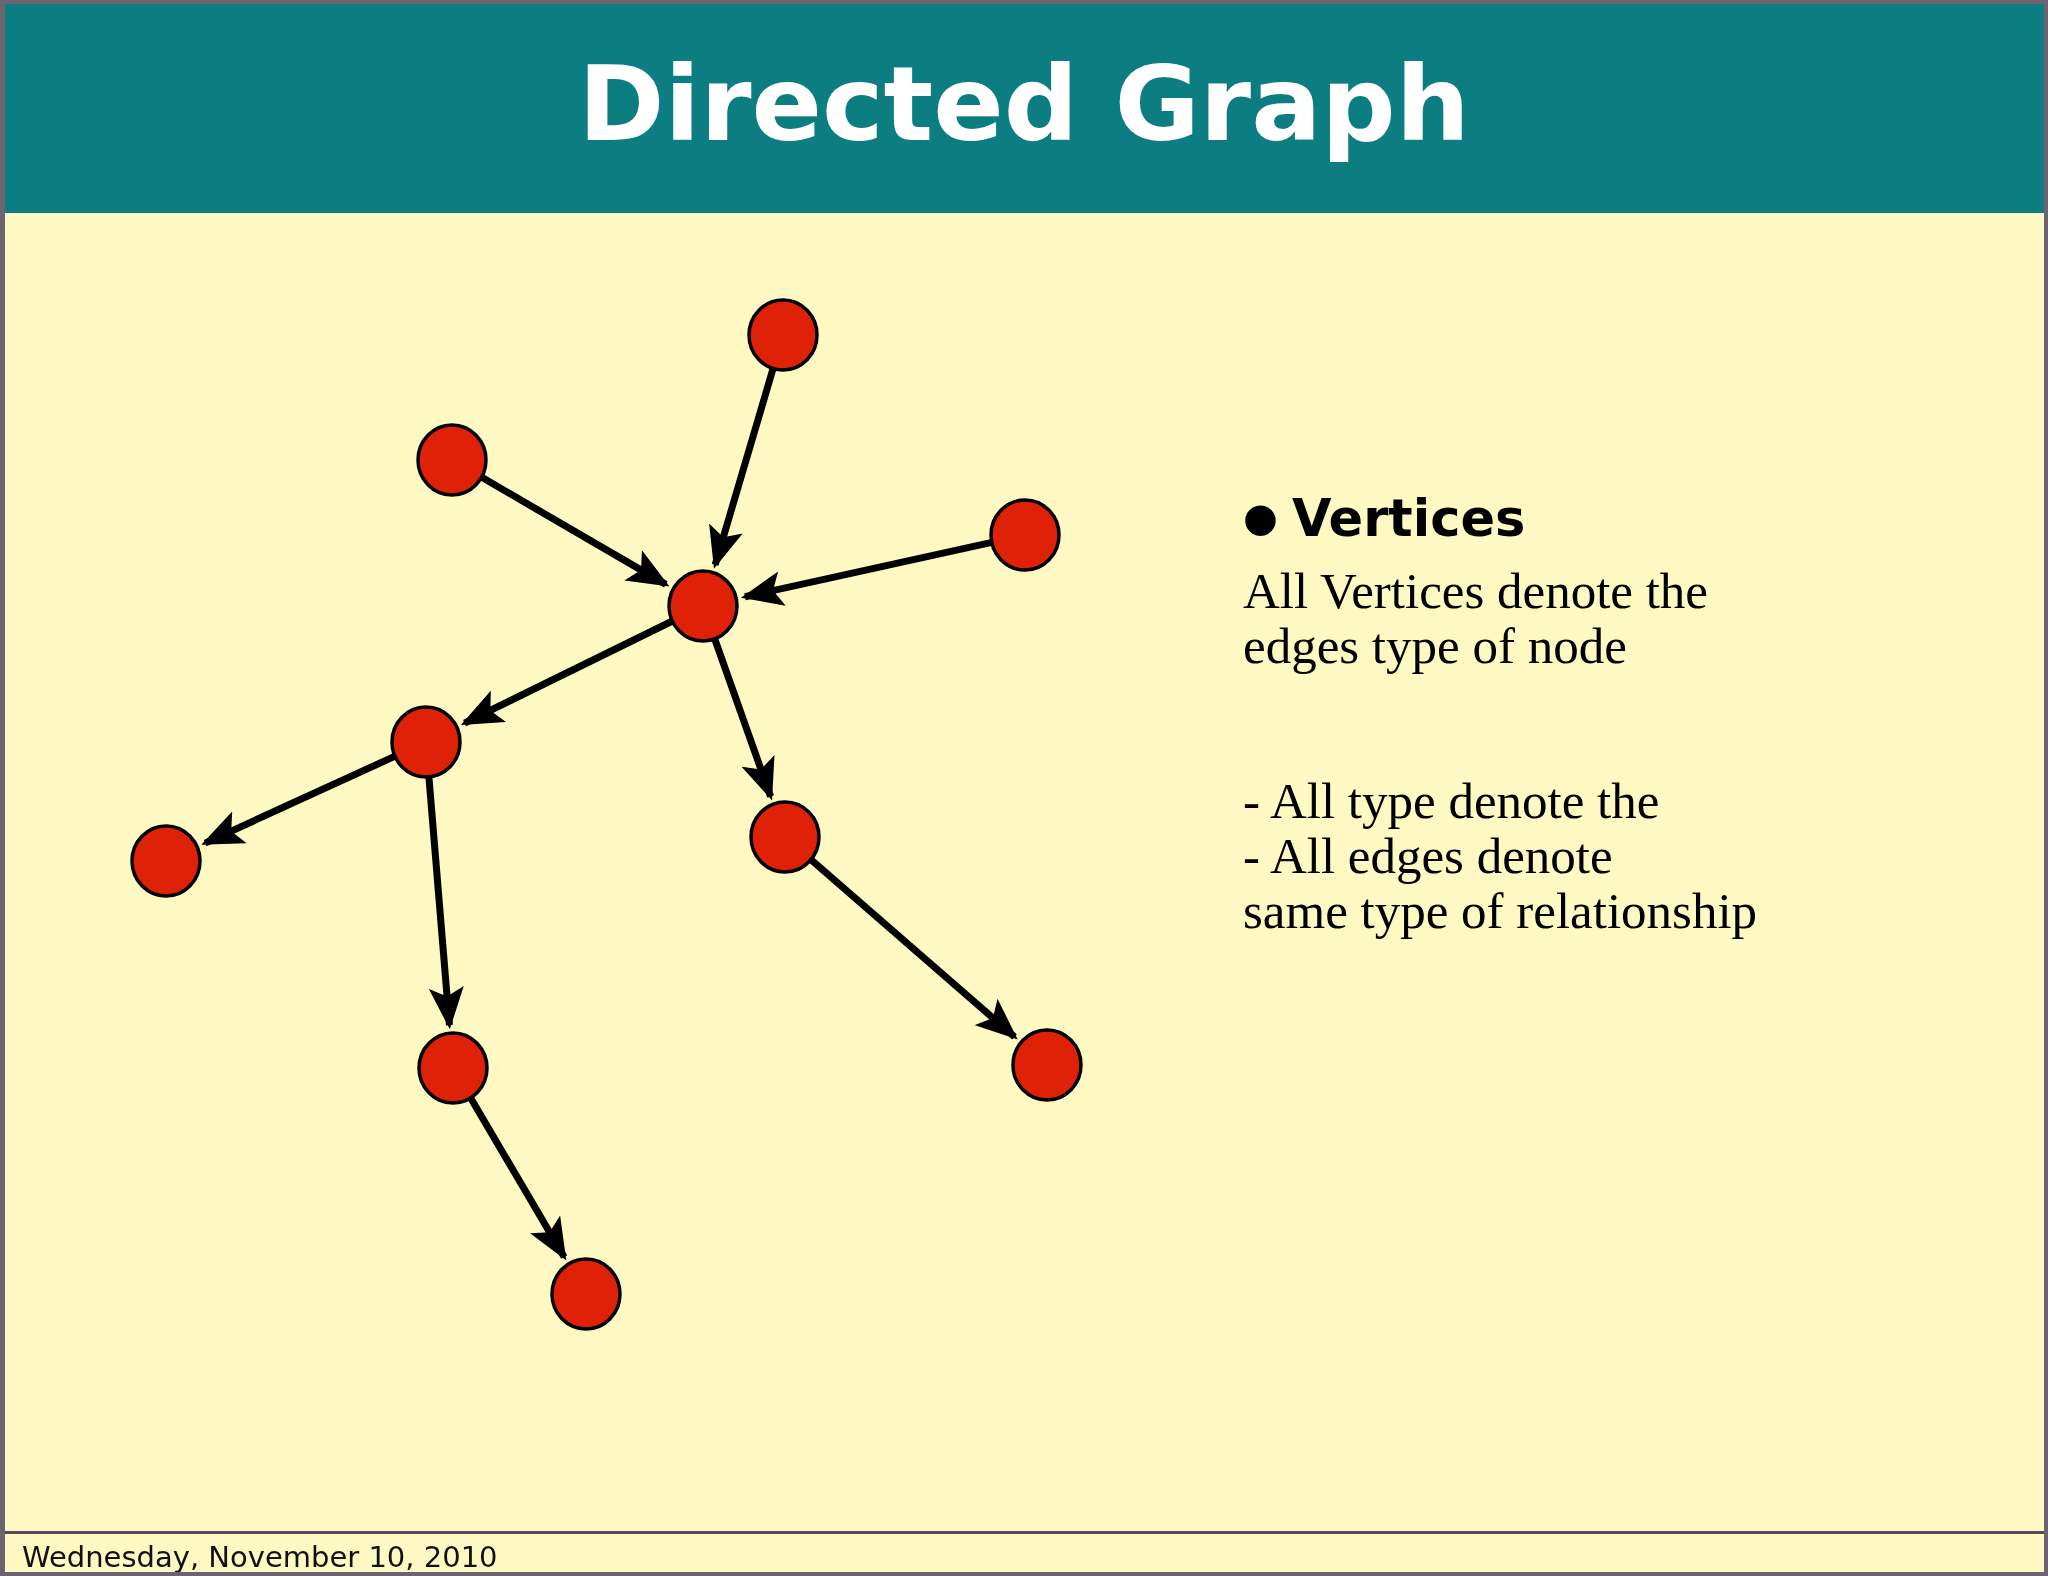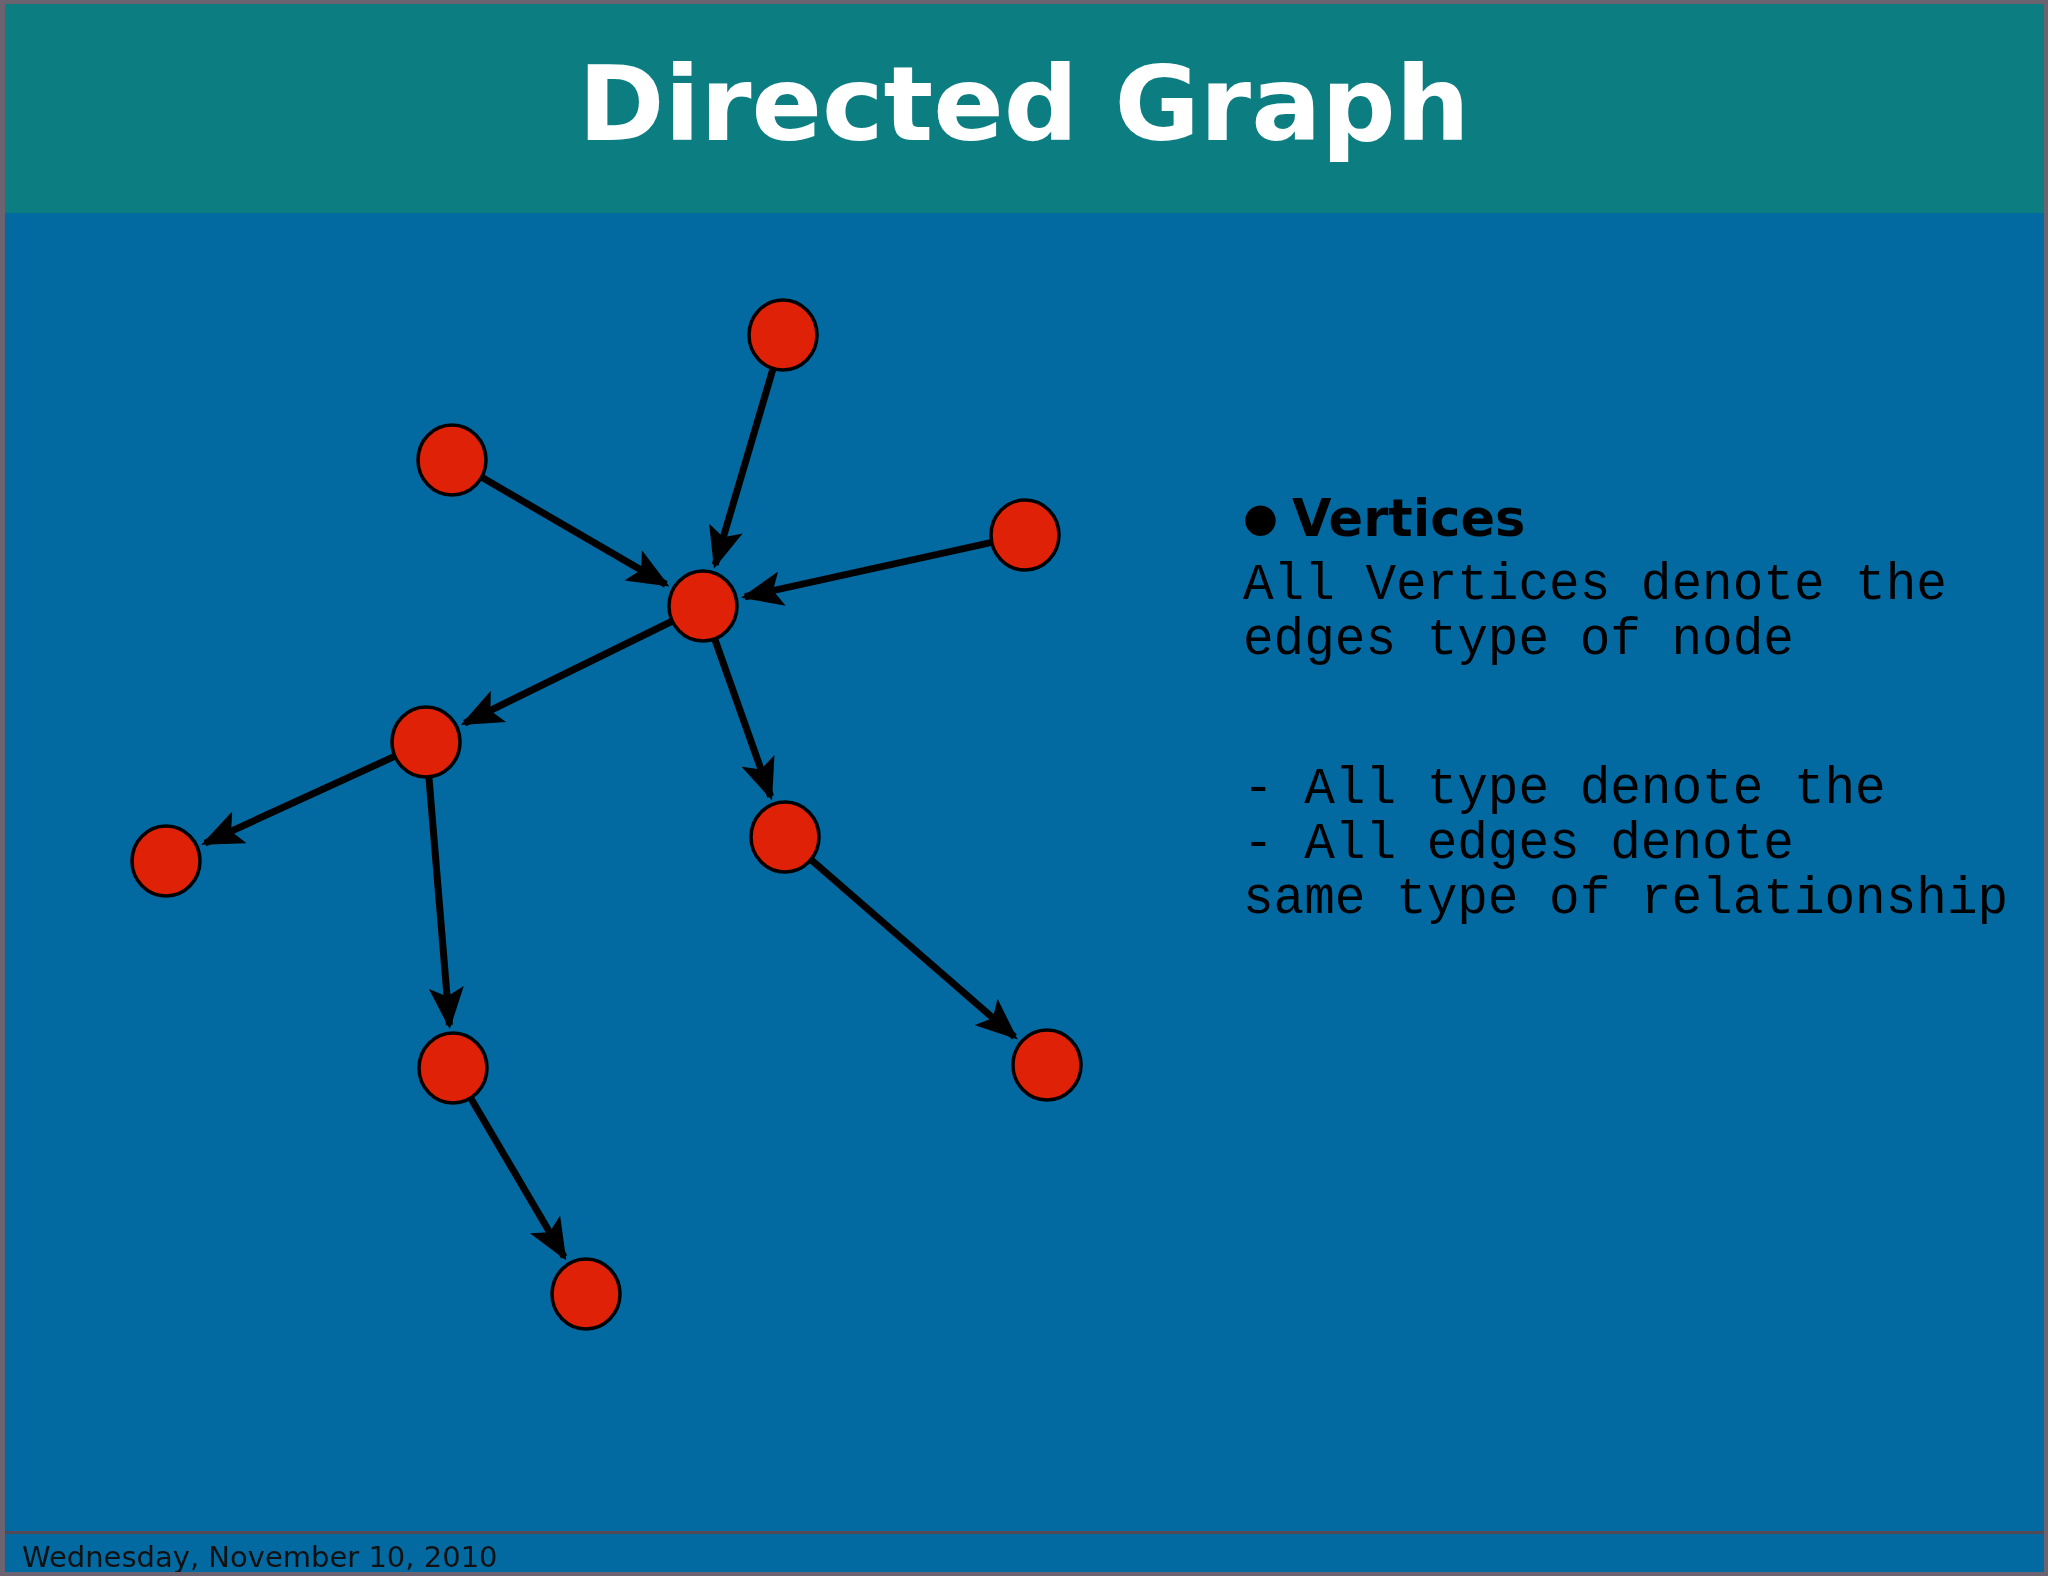--- a/index.html
+++ b/index.html
@@ -7,21 +7,21 @@
     padding: 0;
     background: #ffffff;
   }
   body {
     font-family: "DejaVu Sans", sans-serif;
   }
   .slide {
     position: relative;
     width: 2048px;
     height: 1576px;
-    background: #0369a1;
+    background: #fef9c3;
     overflow: hidden;
     box-sizing: border-box;
   }
   
   .slide-frame {
     position: absolute;
     left: 0; top: 0;
     width: 2048px;
     height: 1576px;
     border-left: 5px solid #6b6370;
@@ -80,26 +80,26 @@
     color: #000000;
     line-height: 1.06;
     white-space: nowrap;
   }
   .bullet-head .dot {
     font-size: 40px;
     vertical-align: 5px;
     margin-right: 14px;
   }
   .bullet-body {
-    font-family: Liberation Mono, monospace;
+    font-family: Liberation Serif, serif;
     font-weight: normal;
     font-size: 51px;
     color: #000000;
     line-height: 1.08;
-    margin-top: 12px;
+    margin-top: 18px;
   }
   .bullet-body div {
     white-space: nowrap;
   }
   .group-gap {
     height: 82px;
   }
   .footer-rule {
     position: absolute;
     left: 4px;

